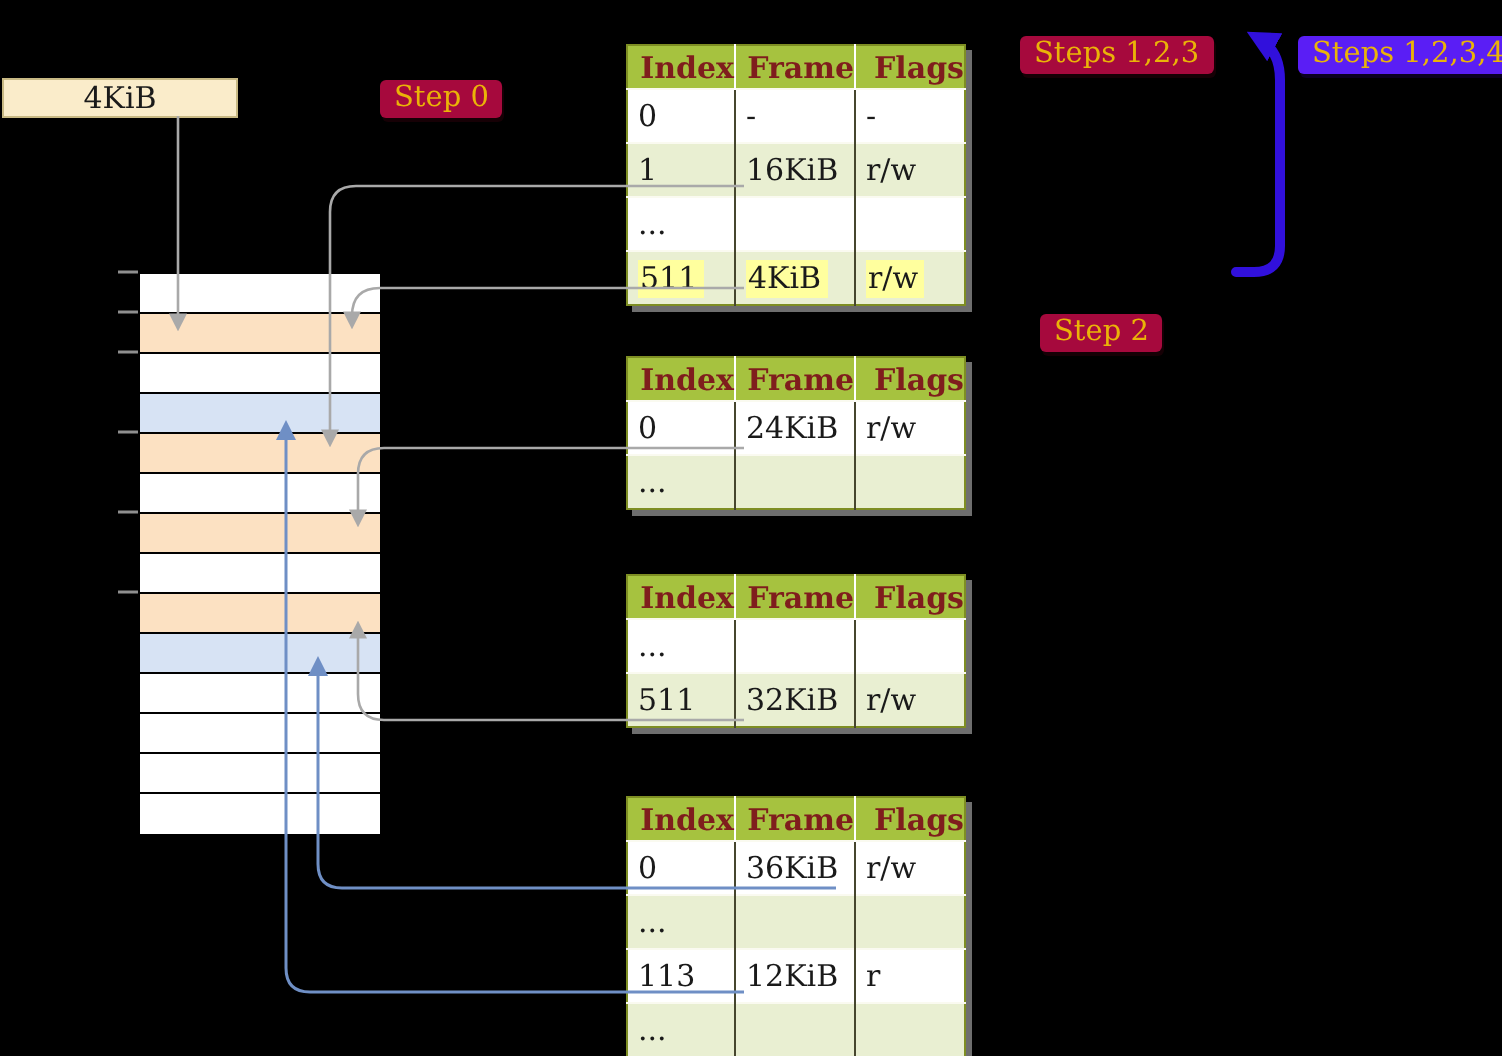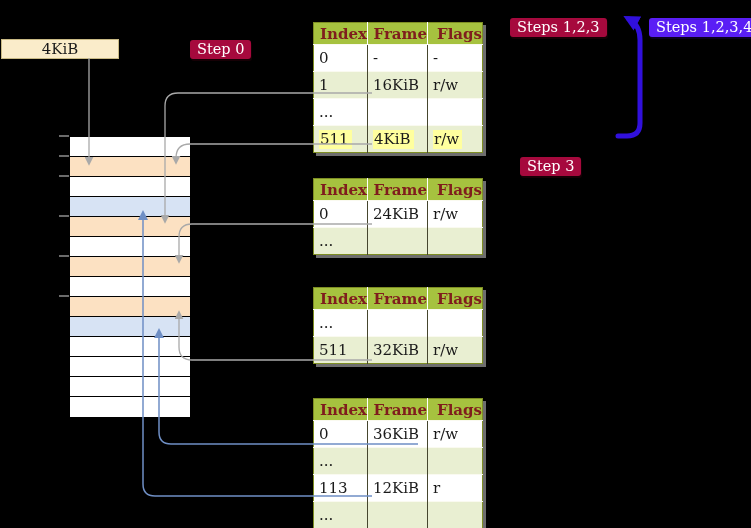--- a/index.html
+++ b/index.html
@@ -14,21 +14,21 @@
     font-family:"DejaVu Serif","Liberation Serif",serif;
   }
   
   .mem-label{
     position:absolute;left:1px;top:39px;width:118px;height:20px;
     background:var(--label-cream);border:1px solid #c8b984;box-sizing:border-box;
     color:#1a1a1a;font-size:15px;line-height:18px;text-align:center;
   }
   
   .badge{
-    position:absolute;color:#ffffff;font-size:14.5px;line-height:19px;height:19px;
+    position:absolute;color:#eab308;font-size:14.5px;line-height:19px;height:19px;
     padding:0 7px;border-radius:3px;white-space:nowrap;
     box-shadow:1px 2px 0 rgba(40,0,10,.55);
   }
   .badge.red{background:var(--badge-red);}
   .badge.violet{background:var(--badge-violet);box-shadow:1px 2px 0 rgba(20,0,60,.55);}
   #badge-step0{left:190px;top:40px;text-align:right;}
   #badge-steps123{left:510px;top:18px;}
   #badge-steps1234{left:649px;top:18px;}
   #badge-step4{left:520px;top:157px;}
   
@@ -72,21 +72,21 @@
 </head>
 <body>
 
 <div id="canvas">
 
   <div class="mem-label">4KiB</div>
 
   <div class="badge red" id="badge-step0">Step 0</div>
   <div class="badge red" id="badge-steps123">Steps 1,2,3</div>
   <div class="badge violet" id="badge-steps1234">Steps 1,2,3,4</div>
-  <div class="badge red" id="badge-step4">Step 3</div>
+  <div class="badge red" id="badge-step4">Step 2</div>
 
   <div id="mem-col">
       <div class="mem-row" style="background: rgb(255, 255, 255);"></div>
       <div class="mem-row" style="background: rgb(252, 225, 194);"></div>
       <div class="mem-row" style="background: rgb(255, 255, 255);"></div>
       <div class="mem-row" style="background: rgb(215, 227, 244);"></div>
       <div class="mem-row" style="background: rgb(252, 225, 194);"></div>
       <div class="mem-row" style="background: rgb(255, 255, 255);"></div>
       <div class="mem-row" style="background: rgb(252, 225, 194);"></div>
       <div class="mem-row" style="background: rgb(255, 255, 255);"></div>

